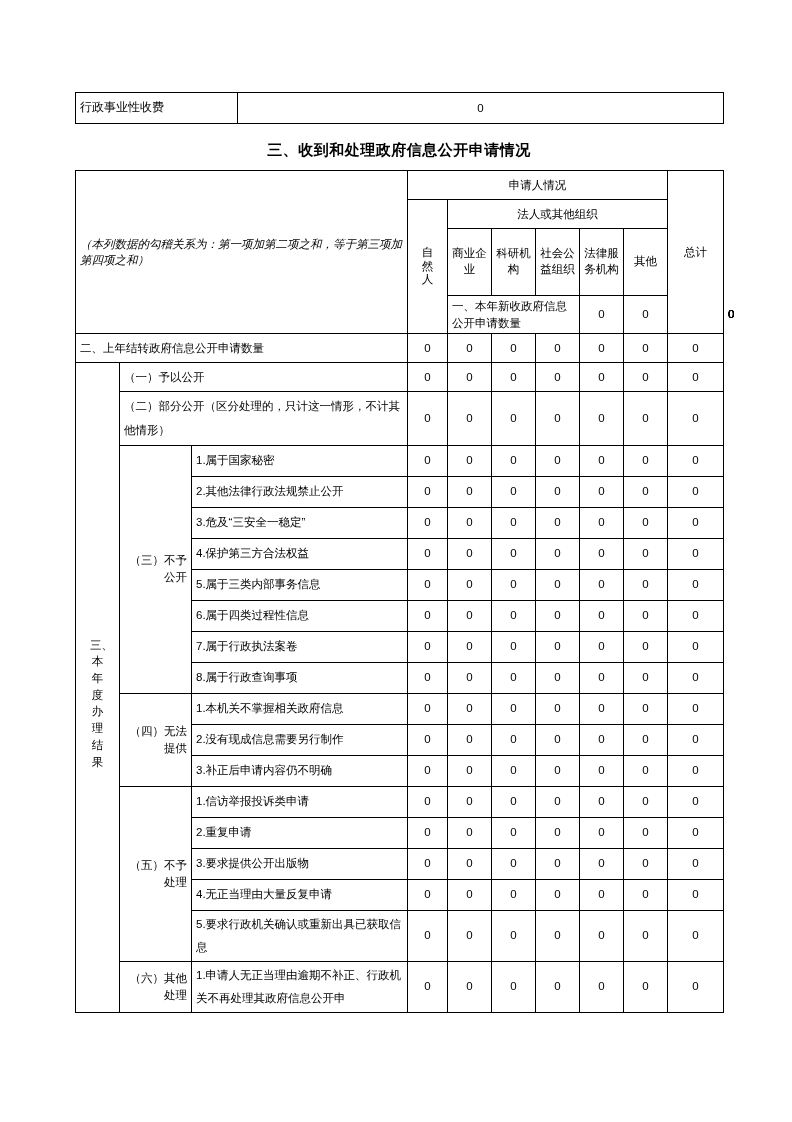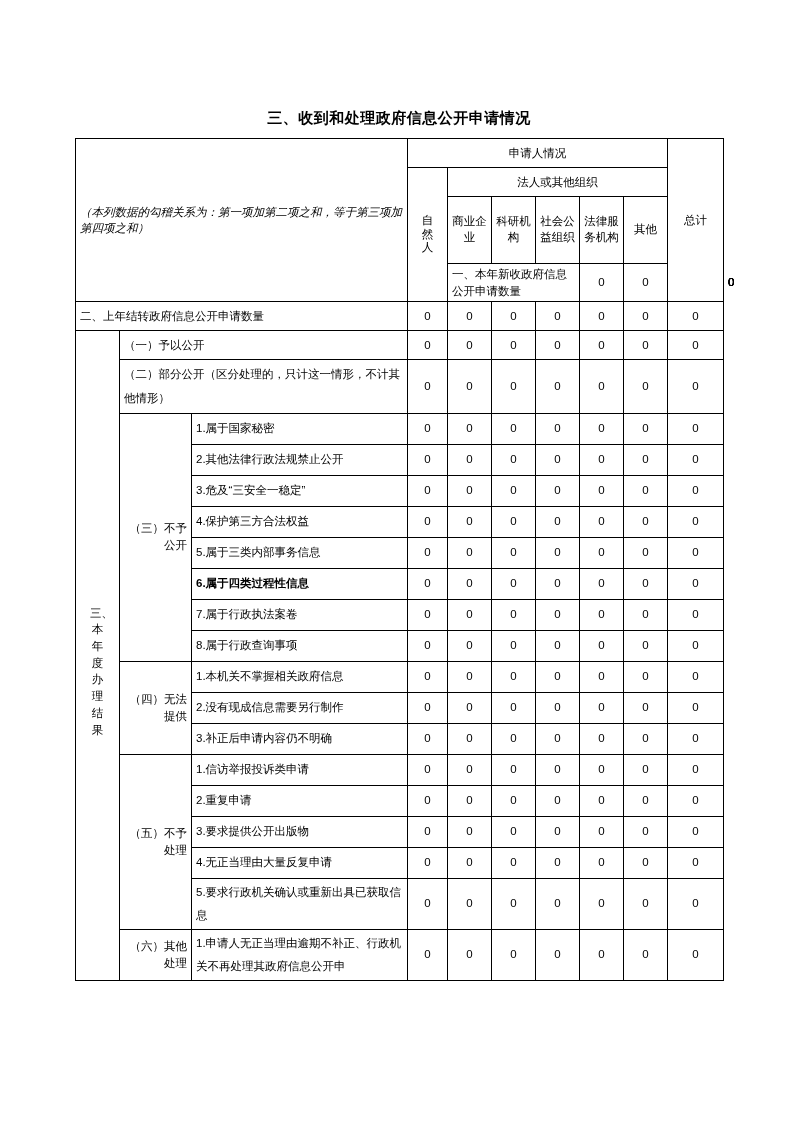--- a/index.html
+++ b/index.html
@@ -100,20 +100,32 @@
     line-height: 1.15;
     text-align: center;
   }
 </style>
 </head>
 <body>
 
 <div class="page">
   <div class="content">
 
+    <table class="tbl top-table">
+      <colgroup>
+        <col style="width:162px">
+        <col style="width:486px">
+      </colgroup>
+      <tbody>
+        <tr>
+          <td class="top-left">行政事业性收费</td>
+          <td class="center">0</td>
+        </tr>
+      </tbody>
+    </table>
 
     <h2 class="section-title">三、收到和处理政府信息公开申请情况</h2>
 
     <table class="tbl main-table">
       <colgroup>
         <col style="width:44px">
         <col style="width:72px">
         <col style="width:216px">
         <col style="width:40px">
         <col style="width:44px">
@@ -236,21 +248,21 @@
           <td class="rowlabel-indent" style="height:26px;">5.属于三类内部事务信息</td>
           <td class="num">0</td>
           <td class="num">0</td>
           <td class="num">0</td>
           <td class="num">0</td>
           <td class="num">0</td>
           <td class="num">0</td>
           <td class="num">0</td>
         </tr>
         <tr>
-          <td class="rowlabel-indent" style="height:26px;font-weight:bold;">6.属于四类过程性信息</td>
+          <td class="rowlabel-indent" style="height:26px;">6.属于四类过程性信息</td>
           <td class="num">0</td>
           <td class="num">0</td>
           <td class="num">0</td>
           <td class="num">0</td>
           <td class="num">0</td>
           <td class="num">0</td>
           <td class="num">0</td>
         </tr>
         <tr>
           <td class="rowlabel-indent" style="height:26px;">7.属于行政执法案卷</td>

